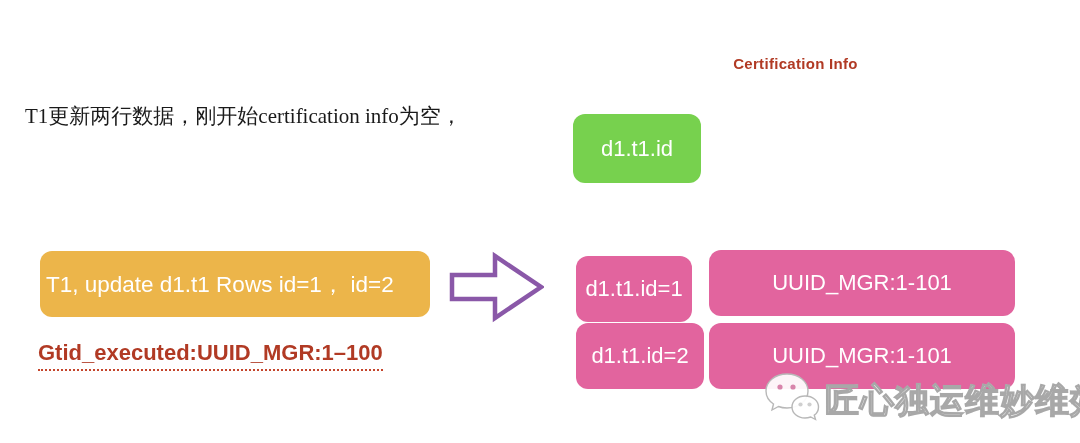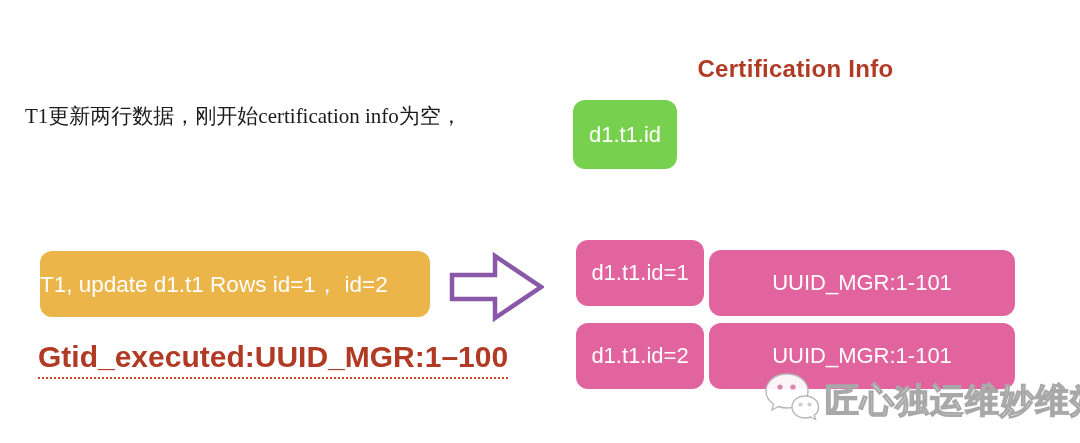--- a/index.html
+++ b/index.html
@@ -12,52 +12,52 @@
   }
   
   .desc{
     position:absolute;left:25px;top:100px;width:470px;
     font-family:"Liberation Serif", serif;
     font-size:21px;line-height:33px;color:#1a1a1a;
   }
   
   .cert-title{
     position:absolute;left:573px;top:55px;width:445px;
-    text-align:center;font-size:24px;font-weight:bold;
+    text-align:center;font-size:15px;font-weight:bold;
     color:var(--dark_red,#b13a24);letter-spacing:.3px;
   }
   .commit-label{
     position:absolute;left:436px;top:209px;
     font-size:22px;font-weight:bold;color:var(--dark_red,#b13a24);
   }
   .gtid{
     position:absolute;left:38px;top:340px;
-    font-size:30px;font-weight:bold;color:var(--dark_red,#b13a24);
+    font-size:22px;font-weight:bold;color:var(--dark_red,#b13a24);
     border-bottom:2px dotted #c4452c;padding-bottom:3px;
   }
   
   .box{
     position:absolute;border-radius:12px;
     display:flex;align-items:center;justify-content:center;
     color:#fff;font-size:22px;
   }
   .green{background:var(--green,#77d14e);}
   .pink{background:var(--pink,#e2649e);}
   .orange-box{
     position:absolute;left:40px;top:251px;width:390px;height:66px;
     background:var(--orange,#ecb54a);border-radius:12px;
     display:flex;align-items:center;
-    color:#fff;font-size:22.5px;box-sizing:border-box;
+    color:#fff;font-size:22.5px;padding-left:6px;box-sizing:border-box;
     white-space:nowrap;
   }
   
-  .g-key{left:573px;top:100px;width:104px;height:69px;}
+  .g-key{left:573px;top:114px;width:128px;height:69px;}
   .g-val{left:706px;top:102px;width:309px;height:69px;}
   
-  .p-key-1{left:576px;top:240px;width:128px;height:66px;}
+  .p-key-1{left:576px;top:256px;width:116px;height:66px;}
   .p-val-1{left:709px;top:250px;width:306px;height:66px;}
   .p-key-2{left:576px;top:323px;width:128px;height:66px;text-align:center;}
   .p-val-2{left:709px;top:323px;width:306px;height:66px;}
   
   .arrow{position:absolute;left:449px;top:251px;}
   
   .watermark{
     position:absolute;left:763px;top:371px;height:60px;
     display:flex;align-items:center;z-index:5;
   }

